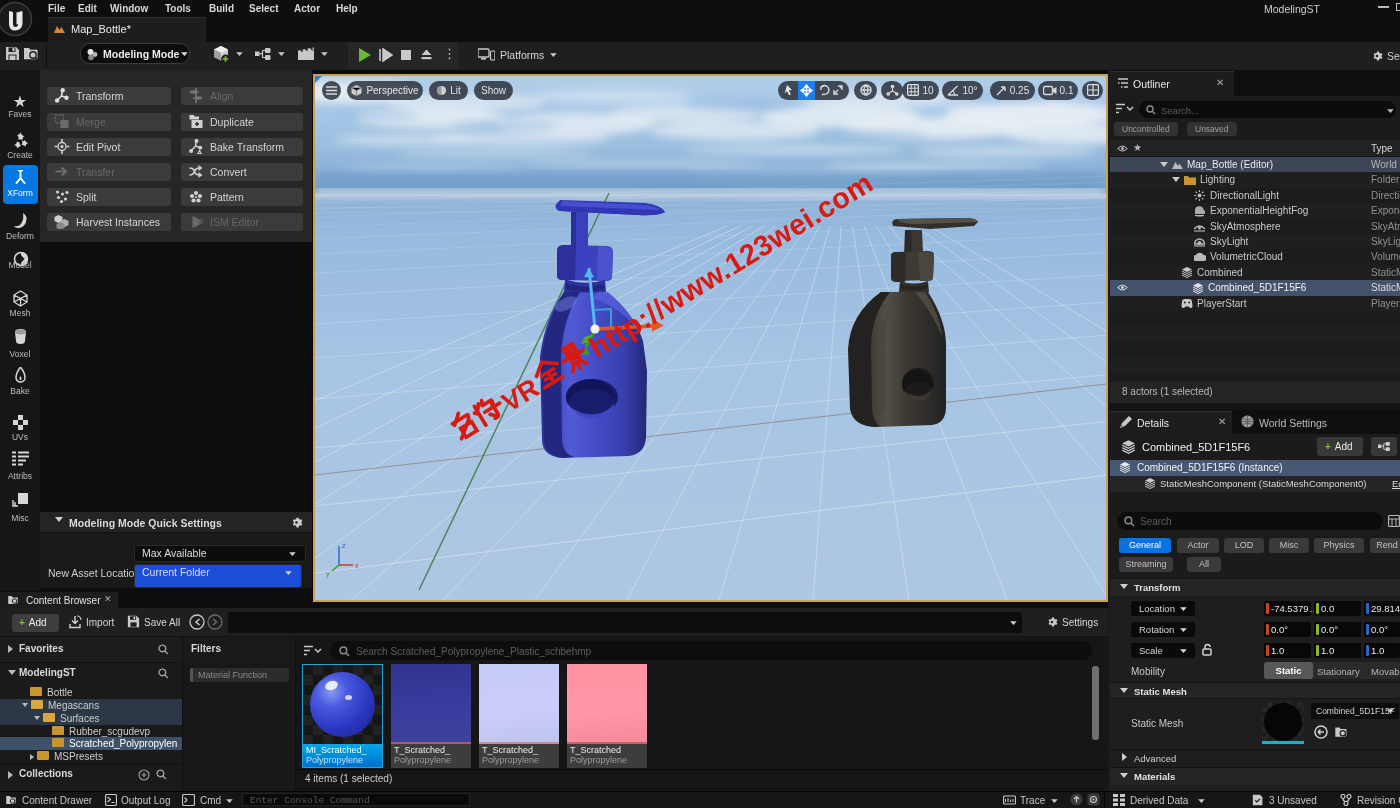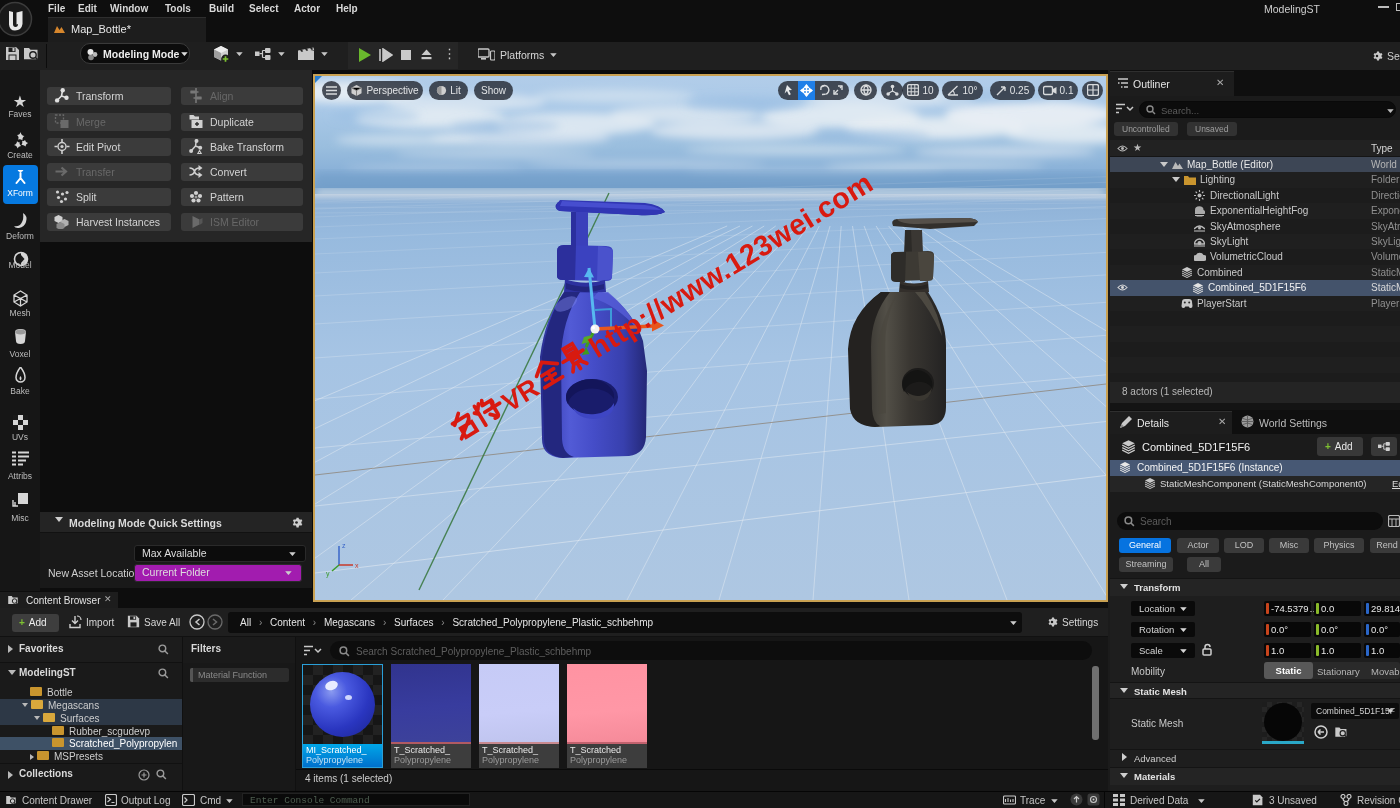--- a/index.html
+++ b/index.html
@@ -255,21 +255,21 @@
 <div class="abs" style="left:55px;top:517px;width:0;height:0;border-left:4px solid transparent;border-right:4px solid transparent;border-top:5px solid #cfcfcf;"></div>
 <div class="abs" style="left:69px;top:517px;color:#dadada;font-size:10.5px;font-weight:bold;">Modeling Mode Quick Settings</div>
 <svg class="abs" style="left:290px;top:516px;" width="13" height="13" viewBox="0 0 24 24">
         <path fill="#cdcdcd" d="M12 8a4 4 0 100 8 4 4 0 000-8zm9 4a7 7 0 00-.1-1.2l2-1.5-2-3.5-2.4 1a7 7 0 00-2-1.2L16 3h-4l-.4 2.6a7 7 0 00-2 1.2l-2.4-1-2 3.5 2 1.5A7 7 0 007 12a7 7 0 00.1 1.2l-2 1.5 2 3.5 2.4-1a7 7 0 002 1.2L12 21h4l.4-2.6a7 7 0 002-1.2l2.4 1 2-3.5-2-1.5c.1-.4.2-.8.2-1.2z"></path>
         <circle cx="12" cy="12" r="2.5" fill="#242424"></circle>
       </svg>
 <div class="abs" style="left:40px;top:533px;width:272px;height:55px;background:#191919;"></div>
 <div class="abs" style="left:48px;top:568px;color:#cfcfcf;font-size:15px;margin-top:31px;">Editing LOD</div>
 <div class="abs" style="left:134px;top:545px;width:172px;height:17px;background:#0c0c0c;border:1px solid #2a2a2a;border-radius:3px;color:#dedede;font-size:10.5px;line-height:15px;padding-left:7px;">Max Available<span class="chev" style="position:absolute;right:7px;color:#ccc;">▼</span></div>
 <div class="abs" style="left:48px;top:567px;color:#cfcfcf;font-size:10.5px;">New Asset Locatio</div>
-<div class="abs" style="left:134px;top:564px;width:168px;height:18px;background:#a21caf;border:1px solid #2a2a2a;border-radius:3px;color:#dedede;font-size:10.5px;line-height:15px;padding-left:7px;">Current Folder<span class="chev" style="position:absolute;right:7px;color:#ccc;">▼</span></div>
+<div class="abs" style="left:134px;top:564px;width:168px;height:24px;background:#1d4ed8;border:1px solid #2a2a2a;border-radius:3px;color:#dedede;font-size:10.5px;line-height:15px;padding-left:7px;">Current Folder<span class="chev" style="position:absolute;right:7px;color:#ccc;">▼</span></div>
 </div>
 
 <div class="abs" id="viewport" style="left:313px;top:74px;width:795px;height:528px;background:#aecbe8;border:2px solid #c9a152;overflow:hidden;">
 <svg class="abs" style="left:0;top:0;" width="791" height="524" viewBox="0 0 791 524">
 <defs>
 <linearGradient id="sky" x1="0" y1="0" x2="0" y2="1">
 <stop offset="0" stop-color="#b2cde9"></stop>
             <stop offset="0.25" stop-color="#aac9e8"></stop>
             <stop offset="0.6" stop-color="#9abede"></stop>
             <stop offset="0.8" stop-color="#8ab1d8"></stop>
@@ -841,21 +841,20 @@
 <div class="abs" style="left:144px;top:617px;color:#d6d6d6;font-size:10px;">Save All</div>
 <svg class="abs" style="left:189px;top:614px;" width="16" height="16" viewBox="0 0 16 16">
       <circle cx="8" cy="8" r="7" fill="none" stroke="#c9c9c9" stroke-width="1.3"></circle>
       <path d="M10.5 5 L7 8 L10.5 11" fill="none" stroke="#c9c9c9" stroke-width="1.5"></path>
     </svg>
 <svg class="abs" style="left:207px;top:614px;" width="16" height="16" viewBox="0 0 16 16">
       <circle cx="8" cy="8" r="7" fill="none" stroke="#6a6a6a" stroke-width="1.3"></circle>
       <path d="M6 5 L9.5 8 L6 11" fill="none" stroke="#6a6a6a" stroke-width="1.5"></path>
     </svg>
 <div class="abs" style="left:228px;top:612px;width:794px;height:21px;background:#0d0d0d;border-radius:3px;"></div>
-<div class="abs" style="left:240px;top:617px;color:#e6e6e6;font-size:10px;">All <span style="color:#8a8a8a;padding:0 5px;">›</span> Content <span style="color:#8a8a8a;padding:0 5px;">›</span> Megascans <span style="color:#8a8a8a;padding:0 5px;">›</span> Surfaces <span style="color:#8a8a8a;padding:0 5px;">›</span> Scratched_Polypropylene_Plastic_schbehmp</div>
 <div class="abs chev" style="left:1008px;top:617px;color:#ccc;">▼</div>
 <svg class="abs" style="left:1046px;top:616px;" width="12" height="12" viewBox="0 0 24 24">
       <path fill="#c9c9c9" d="M12 8a4 4 0 100 8 4 4 0 000-8zm9 4a7 7 0 00-.1-1.2l2-1.5-2-3.5-2.4 1a7 7 0 00-2-1.2L16 3h-4l-.4 2.6a7 7 0 00-2 1.2l-2.4-1-2 3.5 2 1.5A7 7 0 007 12a7 7 0 00.1 1.2l-2 1.5 2 3.5 2.4-1a7 7 0 002 1.2L12 21h4l.4-2.6a7 7 0 002-1.2l2.4 1 2-3.5-2-1.5c.1-.4.2-.8.2-1.2z"></path>
       <circle cx="12" cy="12" r="2.5" fill="#1f1f1f"></circle>
     </svg>
 <div class="abs" style="left:1062px;top:617px;color:#d6d6d6;font-size:10px;">Settings</div>
 
 <div class="abs" style="left:0;top:637px;width:182px;height:26px;background:#1c1c1c;border-bottom:1px solid #111;"></div>
 <div class="abs" style="left:8px;top:645px;width:0;height:0;border-top:4px solid transparent;border-bottom:4px solid transparent;border-left:5px solid #b9b9b9;"></div>
 <div class="abs" style="left:19px;top:643px;color:#d9d9d9;font-size:10px;font-weight:bold;">Favorites</div>

